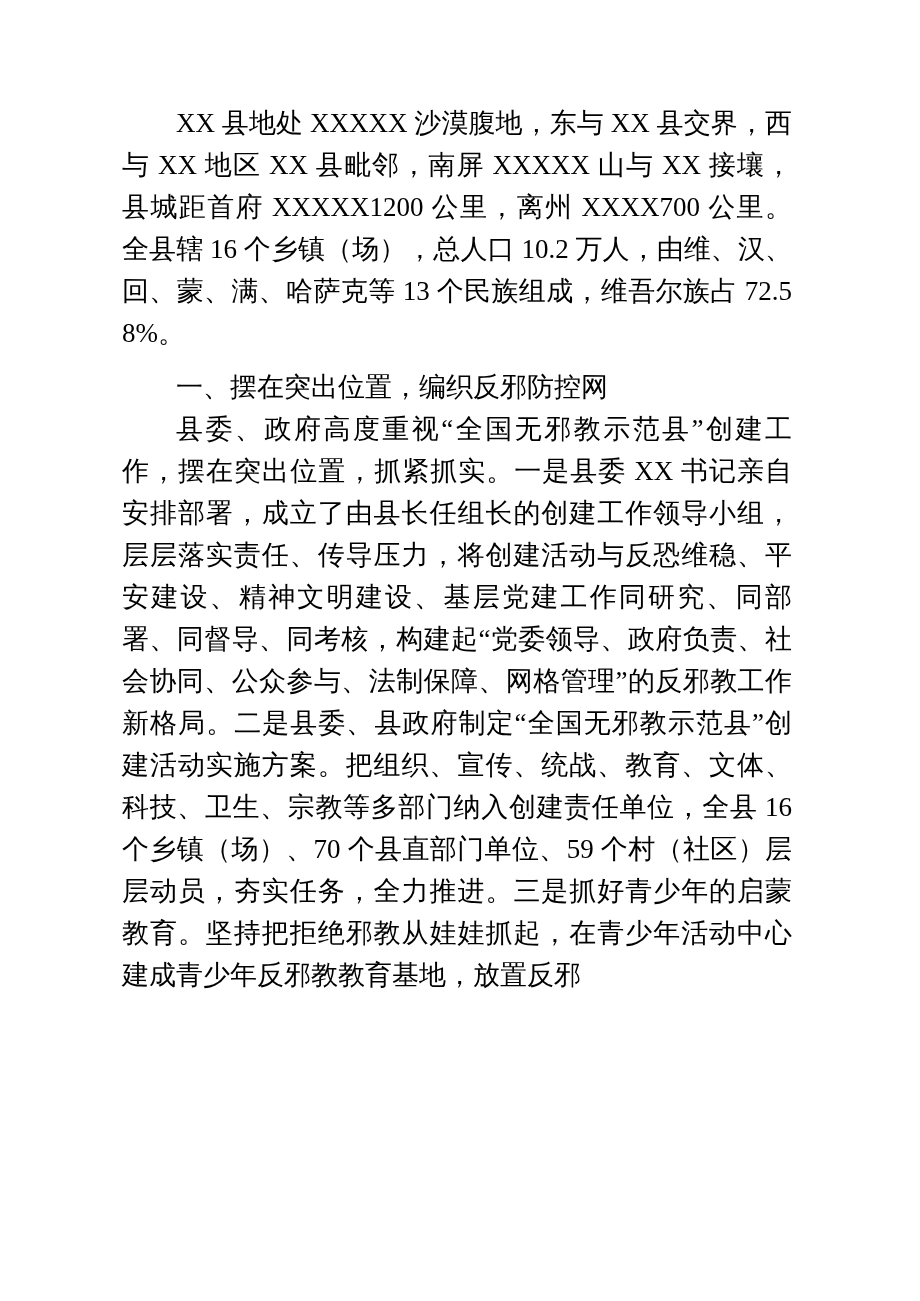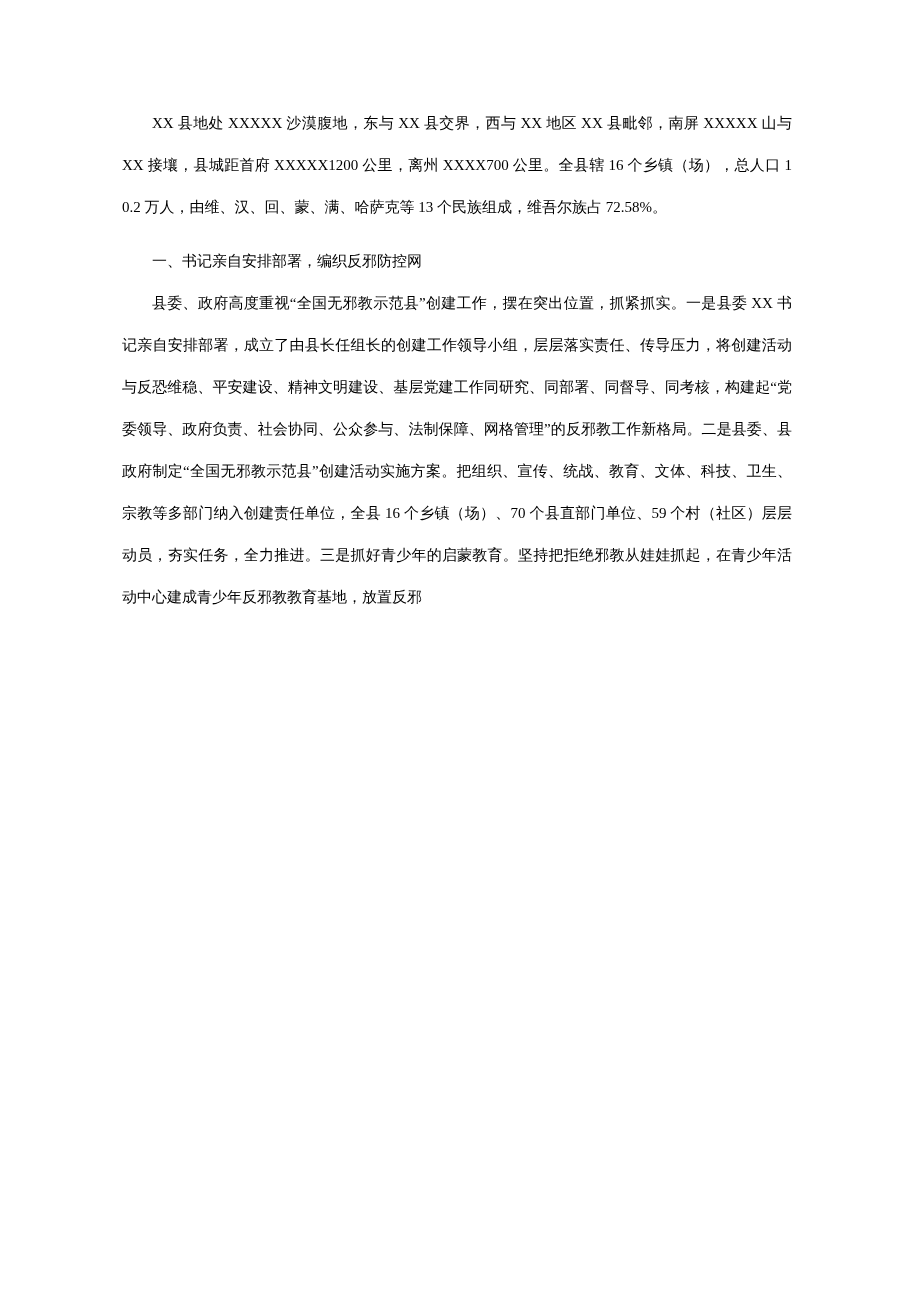--- a/index.html
+++ b/index.html
@@ -27,36 +27,36 @@
     line-height: 58px;
     letter-spacing: 1px;
     text-align: center;
     color: #000000;
   }
   .doc-title .title-line {
     display: block;
   }
   .para {
     margin: 0;
-    font-size: 15px;
+    font-size: 27px;
     line-height: 42px;
     text-align: justify;
     text-justify: inter-character;
     text-indent: 2em;
     color: #000000;
     word-break: break-all;
   }
   .para.section-heading {
     margin-top: 12px;
   }
 </style>
 </head>
 <body>
 
 <div class="page">
 
   <p class="para">XX 县地处 XXXXX 沙漠腹地，东与 XX 县交界，西与 XX 地区 XX 县毗邻，南屏 XXXXX 山与 XX 接壤，县城距首府 XXXXX1200 公里，离州 XXXX700 公里。全县辖 16 个乡镇（场），总人口 10.2 万人，由维、汉、回、蒙、满、哈萨克等 13 个民族组成，维吾尔族占 72.58%。</p>
 
 
-  <p class="para section-heading">一、书记亲自安排部署，编织反邪防控网</p>
+  <p class="para section-heading">一、摆在突出位置，编织反邪防控网</p>
 
   <p class="para">县委、政府高度重视“全国无邪教示范县”创建工作，摆在突出位置，抓紧抓实。一是县委 XX 书记亲自安排部署，成立了由县长任组长的创建工作领导小组，层层落实责任、传导压力，将创建活动与反恐维稳、平安建设、精神文明建设、基层党建工作同研究、同部署、同督导、同考核，构建起“党委领导、政府负责、社会协同、公众参与、法制保障、网格管理”的反邪教工作新格局。二是县委、县政府制定“全国无邪教示范县”创建活动实施方案。把组织、宣传、统战、教育、文体、科技、卫生、宗教等多部门纳入创建责任单位，全县 16 个乡镇（场）、70 个县直部门单位、59 个村（社区）层层动员，夯实任务，全力推进。三是抓好青少年的启蒙教育。坚持把拒绝邪教从娃娃抓起，在青少年活动中心建成青少年反邪教教育基地，放置反邪</p>
 </div>
 
 </body></html>

